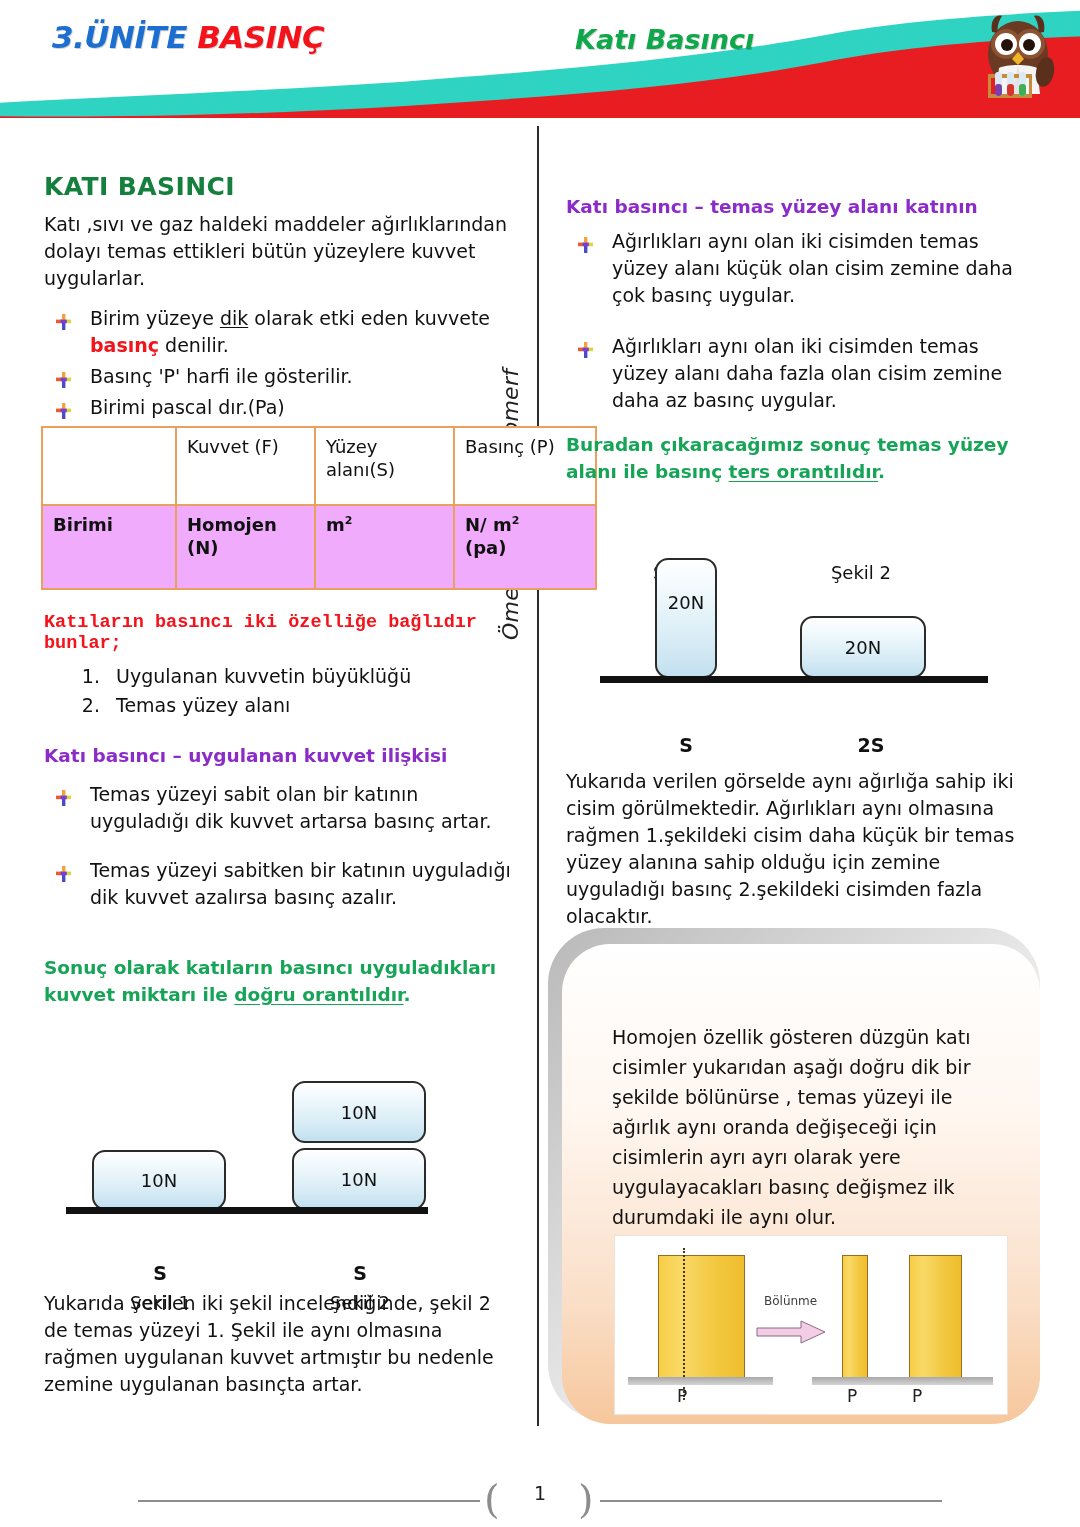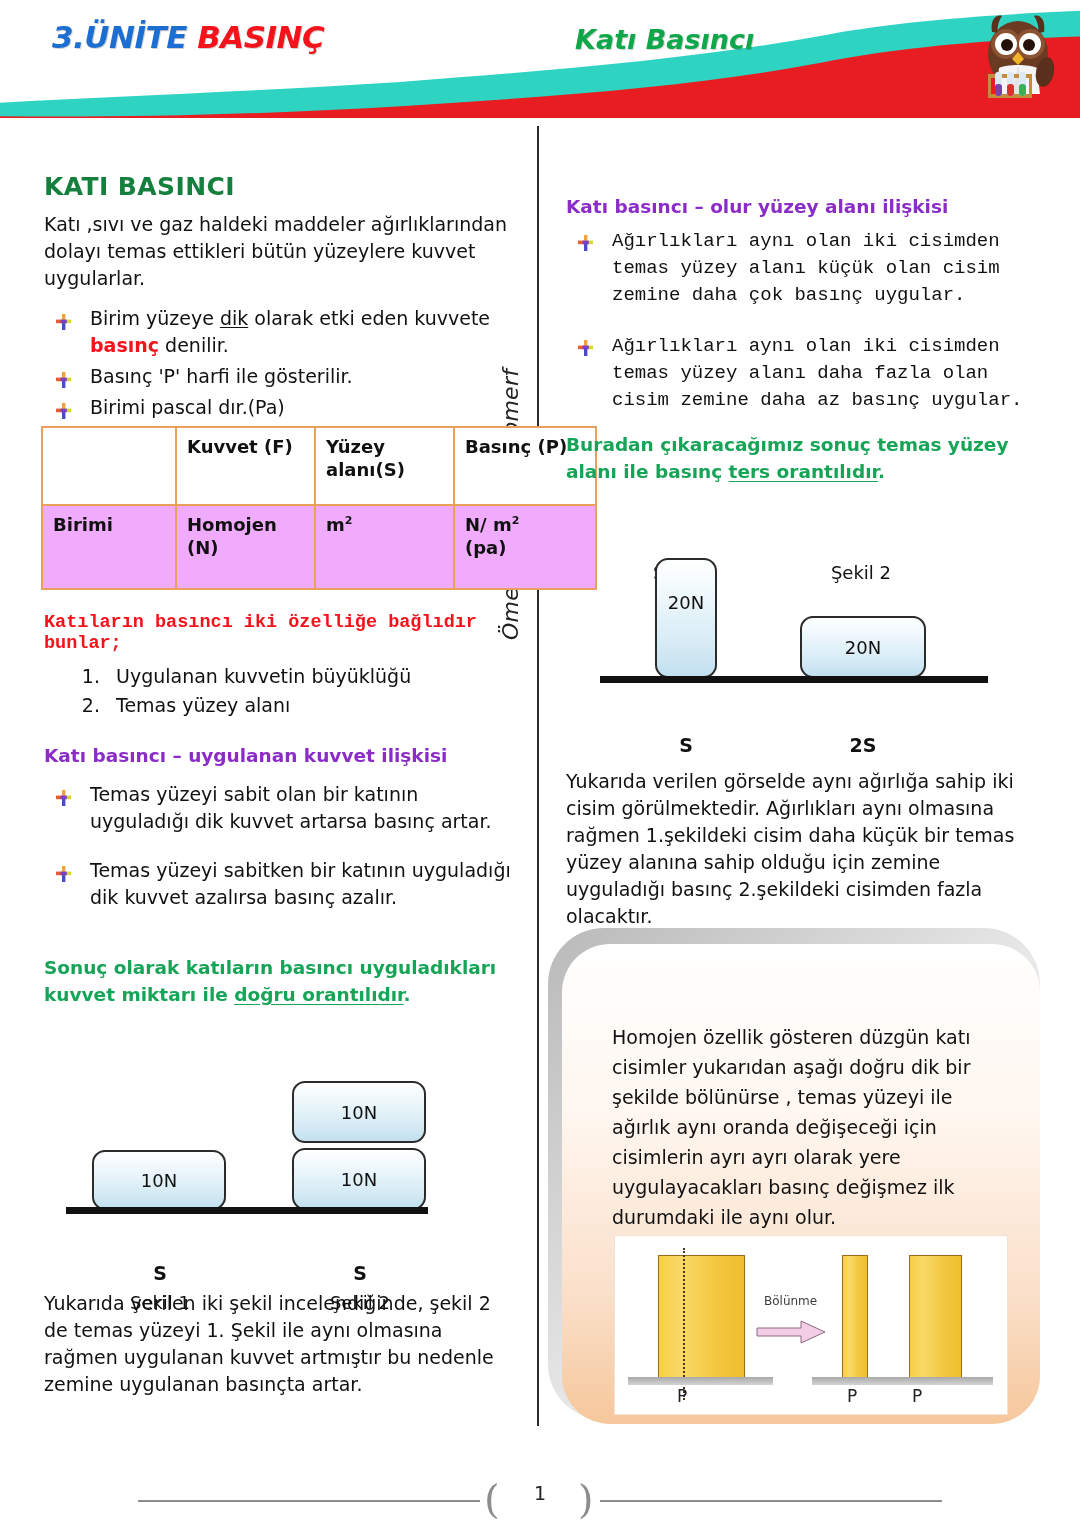--- a/index.html
+++ b/index.html
@@ -143,21 +143,21 @@
     table-layout: fixed;
     background: #fff;
   }
   table.units td {
     border: 2px solid #E8A05C;
     vertical-align: top;
     padding: 7px 9px 7px 10px;
     font-size: 18px;
     line-height: 1.3;
   }
-  table.units tr.head td { background: #ffffff; font-weight: 700; height: 62px; }
+  table.units tr.head td { background: #ffffff; font-weight: 400; height: 62px; }
   table.units tr.body td { background: #f0abfc; font-weight: 700; height: 68px; }
   table.units sup { font-size: 11px; vertical-align: super; }
 
   
   .diagram { position: absolute; }
   .ground {
     position: absolute;
     background: #111;
     height: 7px;
   }
@@ -456,24 +456,24 @@
   <div class="dlabel bold" style="left:270px; top:178px; width:92px;">S</div>
   <div class="dlabel" style="left:62px; top:208px; width:108px;">Şekil 1</div>
   <div class="dlabel" style="left:262px; top:208px; width:108px;">Şekil 2</div>
 </div>
 
 <div class="colL" style="top:1290px;">
   <p class="body">Yukarıda verilen iki şekil incelendiğinde, şekil 2 de temas yüzeyi 1. Şekil ile aynı olmasına rağmen uygulanan kuvvet artmıştır bu nedenle zemine uygulanan basınçta artar.</p>
 </div>
 
 <div class="colR" style="top:196px;">
-  <div class="h-purple">Katı basıncı – olur yüzey alanı ilişkisi</div>
-</div>
-
-<div class="colR" style="top:228px;font-family:Liberation Mono, monospace;">
+  <div class="h-purple">Katı basıncı – temas yüzey alanı katının</div>
+</div>
+
+<div class="colR" style="top:228px;">
   <ul class="wing">
     <li style="margin-bottom:24px;">
       <span class="wingmark">
         <svg viewBox="0 0 15 16" width="15" height="16">
           <rect x="6" y="0" width="3.4" height="7" fill="#F3A23A"></rect>
           <rect x="0" y="5.6" width="6.2" height="3.6" fill="#E85D2E"></rect>
           <rect x="9.2" y="5.6" width="5.8" height="3.6" fill="#D8D83C"></rect>
           <rect x="6" y="8.2" width="3.4" height="7.8" fill="#4A4ACB"></rect>
           <rect x="4.6" y="5.6" width="6.2" height="3.6" fill="#7A3FD0"></rect>
         </svg>
@@ -503,21 +503,21 @@
   <div class="dlabel" style="left:62px; top:0px; width:110px;">Şekil 1</div>
   <div class="dlabel" style="left:240px; top:0px; width:110px;">Şekil 2</div>
   <div class="blockbox" style="left:89px; top:40px; width:62px; height:120px; align-items:flex-start; padding-top:32px;">
       <span>20N</span>
     </div>
   <div class="blockbox" style="left:234px; top:98px; width:126px; height:62px;">
       <span>20N</span>
     </div>
   <div class="ground" style="left:34px; top:158px; width:388px;"></div>
   <div class="dlabel bold" style="left:74px; top:172px; width:92px;">S</div>
-  <div class="dlabel bold" style="left:251px; top:172px; width:92px;">2S</div>
+  <div class="dlabel bold" style="left:259px; top:172px; width:92px;">2S</div>
 </div>
 
 <div class="colR" style="top:768px;">
   <p class="body">Yukarıda verilen görselde aynı ağırlığa sahip iki cisim görülmektedir.  Ağırlıkları aynı olmasına rağmen 1.şekildeki cisim daha küçük bir temas yüzey alanına sahip olduğu için zemine uyguladığı basınç 2.şekildeki cisimden fazla olacaktır.</p>
 </div>
 
 <div class="panel-shadow"></div>
 <div class="panel"></div>
 <div class="panel-text">Homojen özellik gösteren düzgün katı cisimler yukarıdan aşağı doğru dik bir şekilde bölünürse , temas yüzeyi ile ağırlık aynı oranda değişeceği için cisimlerin ayrı ayrı olarak yere uygulayacakları basınç değişmez ilk durumdaki ile aynı olur.</div>
 

